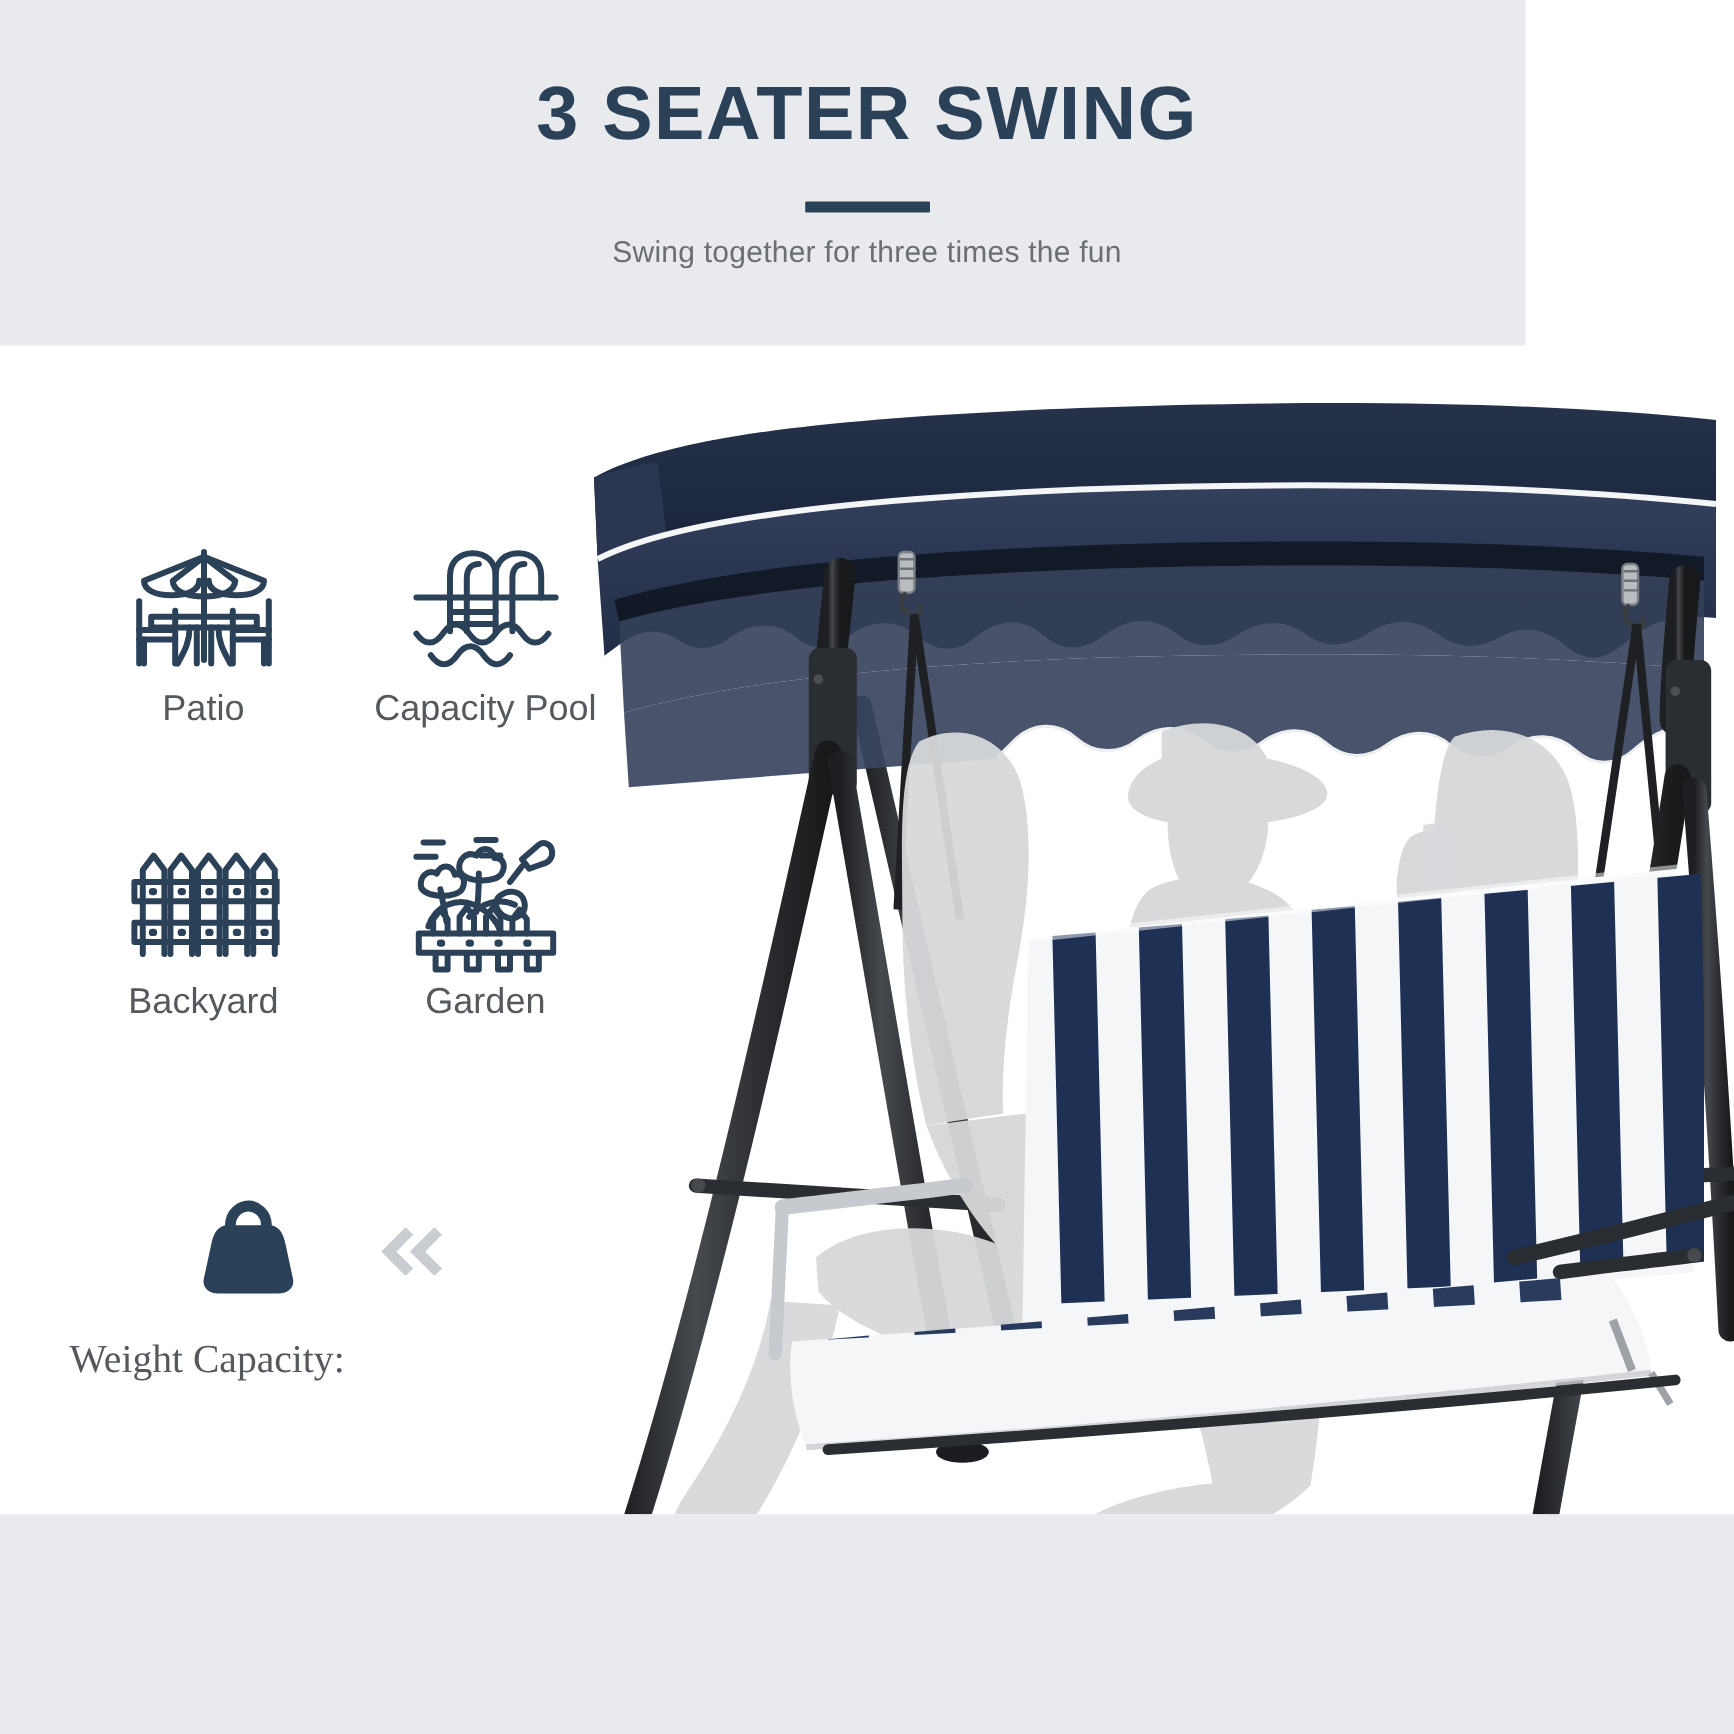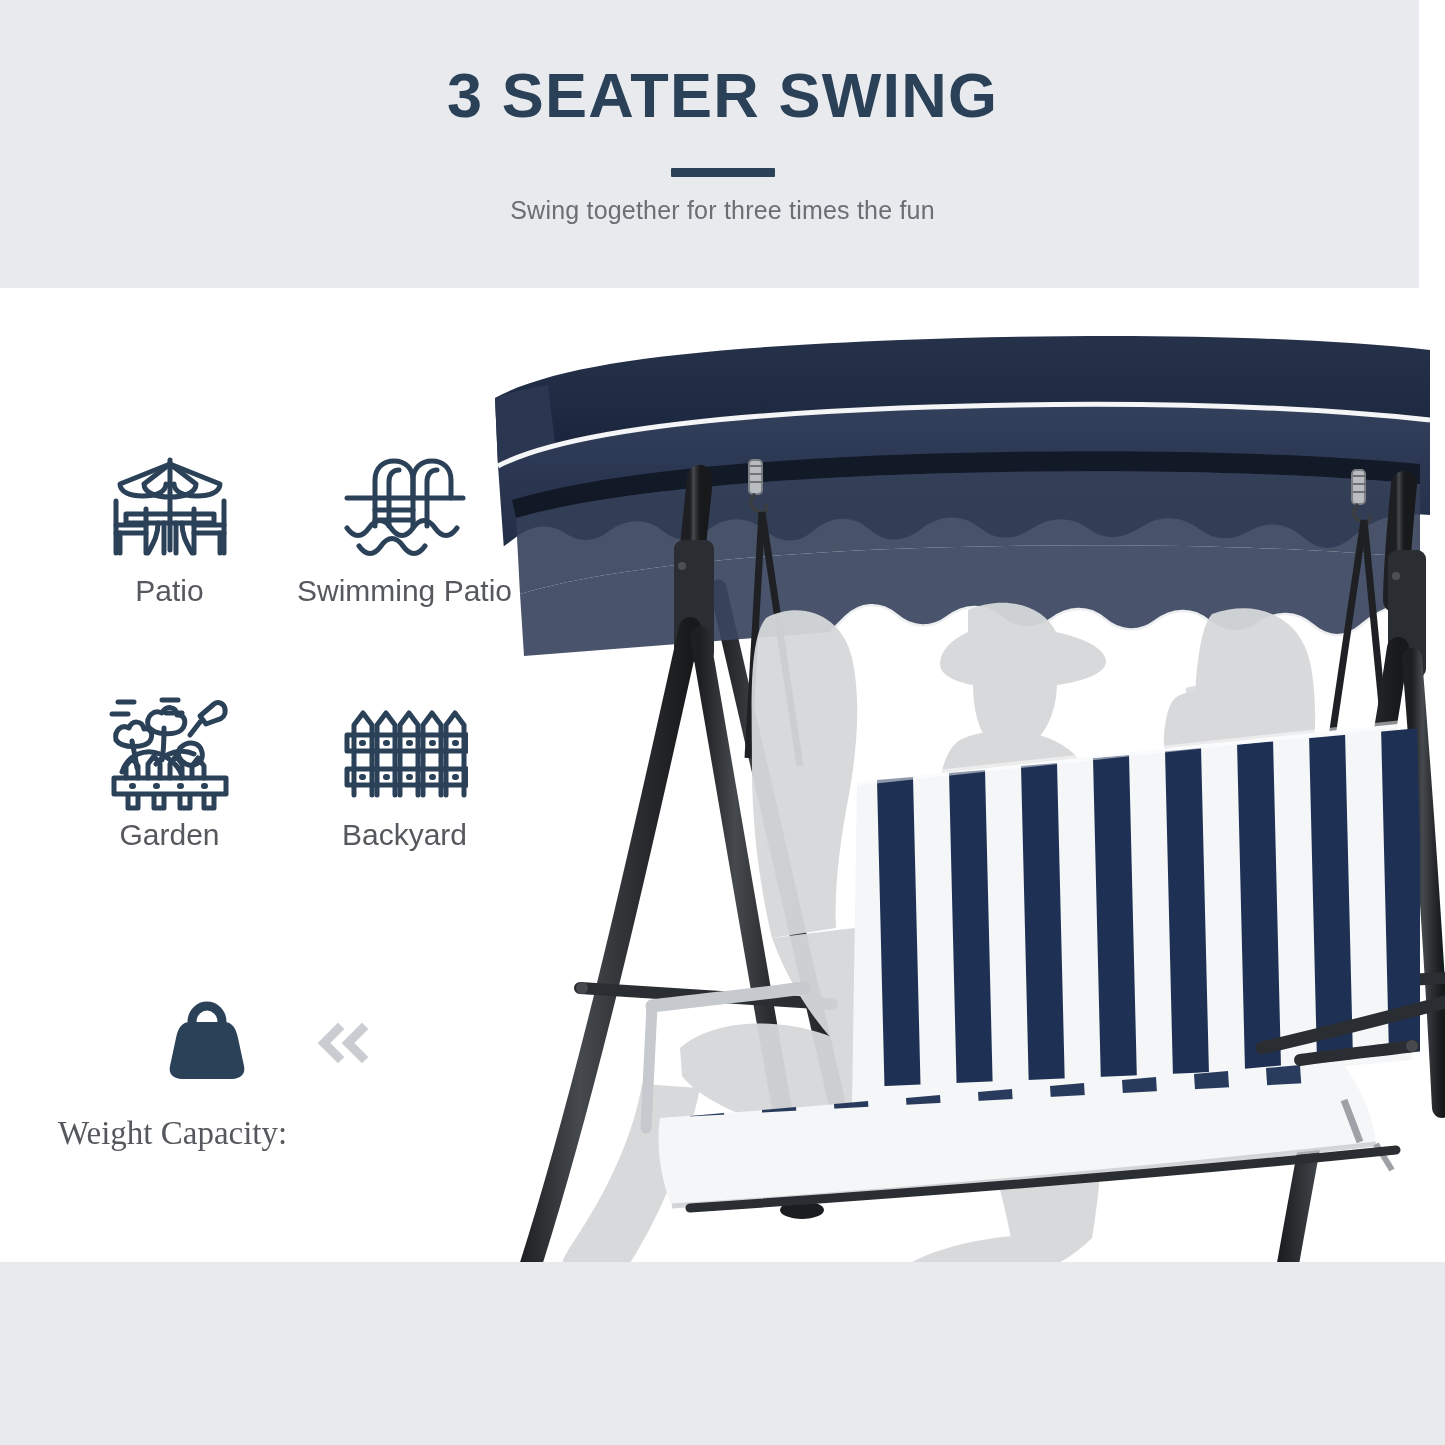--- a/index.html
+++ b/index.html
@@ -7,21 +7,21 @@
     width:1445px;height:1445px;
     background:#ffffff;
     font-family:"Liberation Sans", sans-serif;
     overflow:hidden;
     position:relative;
   }
   .page{position:absolute;inset:0;background:#ffffff;}
 
   
   .header-band{
-    position:absolute;left:0;top:0;width:1419px;height:288px;
+    position:absolute;left:0;top:0;width:1271px;height:288px;
     background:#e8eaee;
   }
   .title{
     position:absolute;left:0;top:62px;width:1445px;text-align:center;
     font-size:63px;font-weight:bold;letter-spacing:1.2px;
     color:#2b4158;line-height:1.05;
     font-family:"Liberation Sans", sans-serif;
   }
   .title-divider{
     position:absolute;left:671px;top:168px;width:104px;height:9px;
@@ -389,25 +389,46 @@
 
             <path d="M6,48 L122,48"></path>
 
             <path d="M34,60 L72,60"></path>
             <path d="M34,70 L72,70"></path>
 
             <path d="M6,78 C13,88 21,88 28,78 C35,68 43,68 50,78 C57,88 65,88 72,78 C79,68 87,68 94,78 C101,88 109,88 116,78"></path>
             <path d="M18,96 C25,106 33,106 40,96 C47,86 55,86 62,96 C69,106 77,106 84,96"></path>
           </svg>
         </div>
-        <div class="feat-label">Swimming Patio</div>
+        <div class="feat-label">Capacity Pool</div>
       </div>
     </div>
 
     <div class="feat-row row2">
+
+      <div class="feat">
+        <div class="feat-ico">
+          <svg width="126" height="108" viewBox="0 0 126 108" fill="none" stroke="#2b4158" stroke-width="5" stroke-linecap="round" stroke-linejoin="round">
+
+            <path d="M12,100 L12,30 L21,18 L30,30 L30,100"></path>
+            <path d="M35,100 L35,30 L44,18 L53,30 L53,100"></path>
+            <path d="M58,100 L58,30 L67,18 L76,30 L76,100"></path>
+            <path d="M81,100 L81,30 L90,18 L99,30 L99,100"></path>
+            <path d="M104,100 L104,30 L113,18 L122,30 L122,100"></path>
+
+            <path d="M5,40 L126,40 L126,56 L5,56 Z"></path>
+
+            <path d="M5,74 L126,74 L126,90 L5,90 Z"></path>
+
+            <path d="M20,48 h1 M44,48 h1 M67,48 h1 M90,48 h1 M113,48 h1" stroke-width="6"></path>
+            <path d="M20,82 h1 M44,82 h1 M67,82 h1 M90,82 h1 M113,82 h1" stroke-width="6"></path>
+          </svg>
+        </div>
+        <div class="feat-label">Backyard</div>
+      </div>
 
       <div class="feat">
         <div class="feat-ico">
           <svg width="132" height="126" viewBox="0 0 132 126" fill="none" stroke="#2b4158" stroke-width="5" stroke-linecap="round" stroke-linejoin="round">
 
             <path d="M14,16 L30,16"></path>
             <path d="M8,28 L24,28"></path>
             <path d="M58,14 L74,14"></path>
             <path d="M62,27 L78,27"></path>
 
@@ -433,41 +454,20 @@
             <path d="M10,92 L122,92 L122,108 L10,108 Z"></path>
             <path d="M28,100 h1 M52,100 h1 M76,100 h1 M100,100 h1" stroke-width="6"></path>
 
             <path d="M24,110 L24,122 L34,122 L34,110"></path>
             <path d="M50,110 L50,122 L60,122 L60,110"></path>
             <path d="M76,110 L76,122 L86,122 L86,110"></path>
             <path d="M100,110 L100,122 L110,122 L110,110"></path>
           </svg>
         </div>
         <div class="feat-label">Garden</div>
-      </div>
-
-      <div class="feat">
-        <div class="feat-ico">
-          <svg width="126" height="108" viewBox="0 0 126 108" fill="none" stroke="#2b4158" stroke-width="5" stroke-linecap="round" stroke-linejoin="round">
-
-            <path d="M12,100 L12,30 L21,18 L30,30 L30,100"></path>
-            <path d="M35,100 L35,30 L44,18 L53,30 L53,100"></path>
-            <path d="M58,100 L58,30 L67,18 L76,30 L76,100"></path>
-            <path d="M81,100 L81,30 L90,18 L99,30 L99,100"></path>
-            <path d="M104,100 L104,30 L113,18 L122,30 L122,100"></path>
-
-            <path d="M5,40 L126,40 L126,56 L5,56 Z"></path>
-
-            <path d="M5,74 L126,74 L126,90 L5,90 Z"></path>
-
-            <path d="M20,48 h1 M44,48 h1 M67,48 h1 M90,48 h1 M113,48 h1" stroke-width="6"></path>
-            <path d="M20,82 h1 M44,82 h1 M67,82 h1 M90,82 h1 M113,82 h1" stroke-width="6"></path>
-          </svg>
-        </div>
-        <div class="feat-label">Backyard</div>
       </div>
     </div>
   </div>
 
   <div class="weight-block">
     <div class="weight-ico-row">
       <span>
         <svg width="86" height="82" viewBox="0 0 86 82" fill="none">
           <path d="M30,22 C30,12 38,6 45,6 C52,6 60,12 60,22" stroke="#2b4158" stroke-width="9" stroke-linecap="round" fill="none"></path>
           <path d="M28,22 L62,22 C70,22 74,28 76,38 L82,66

